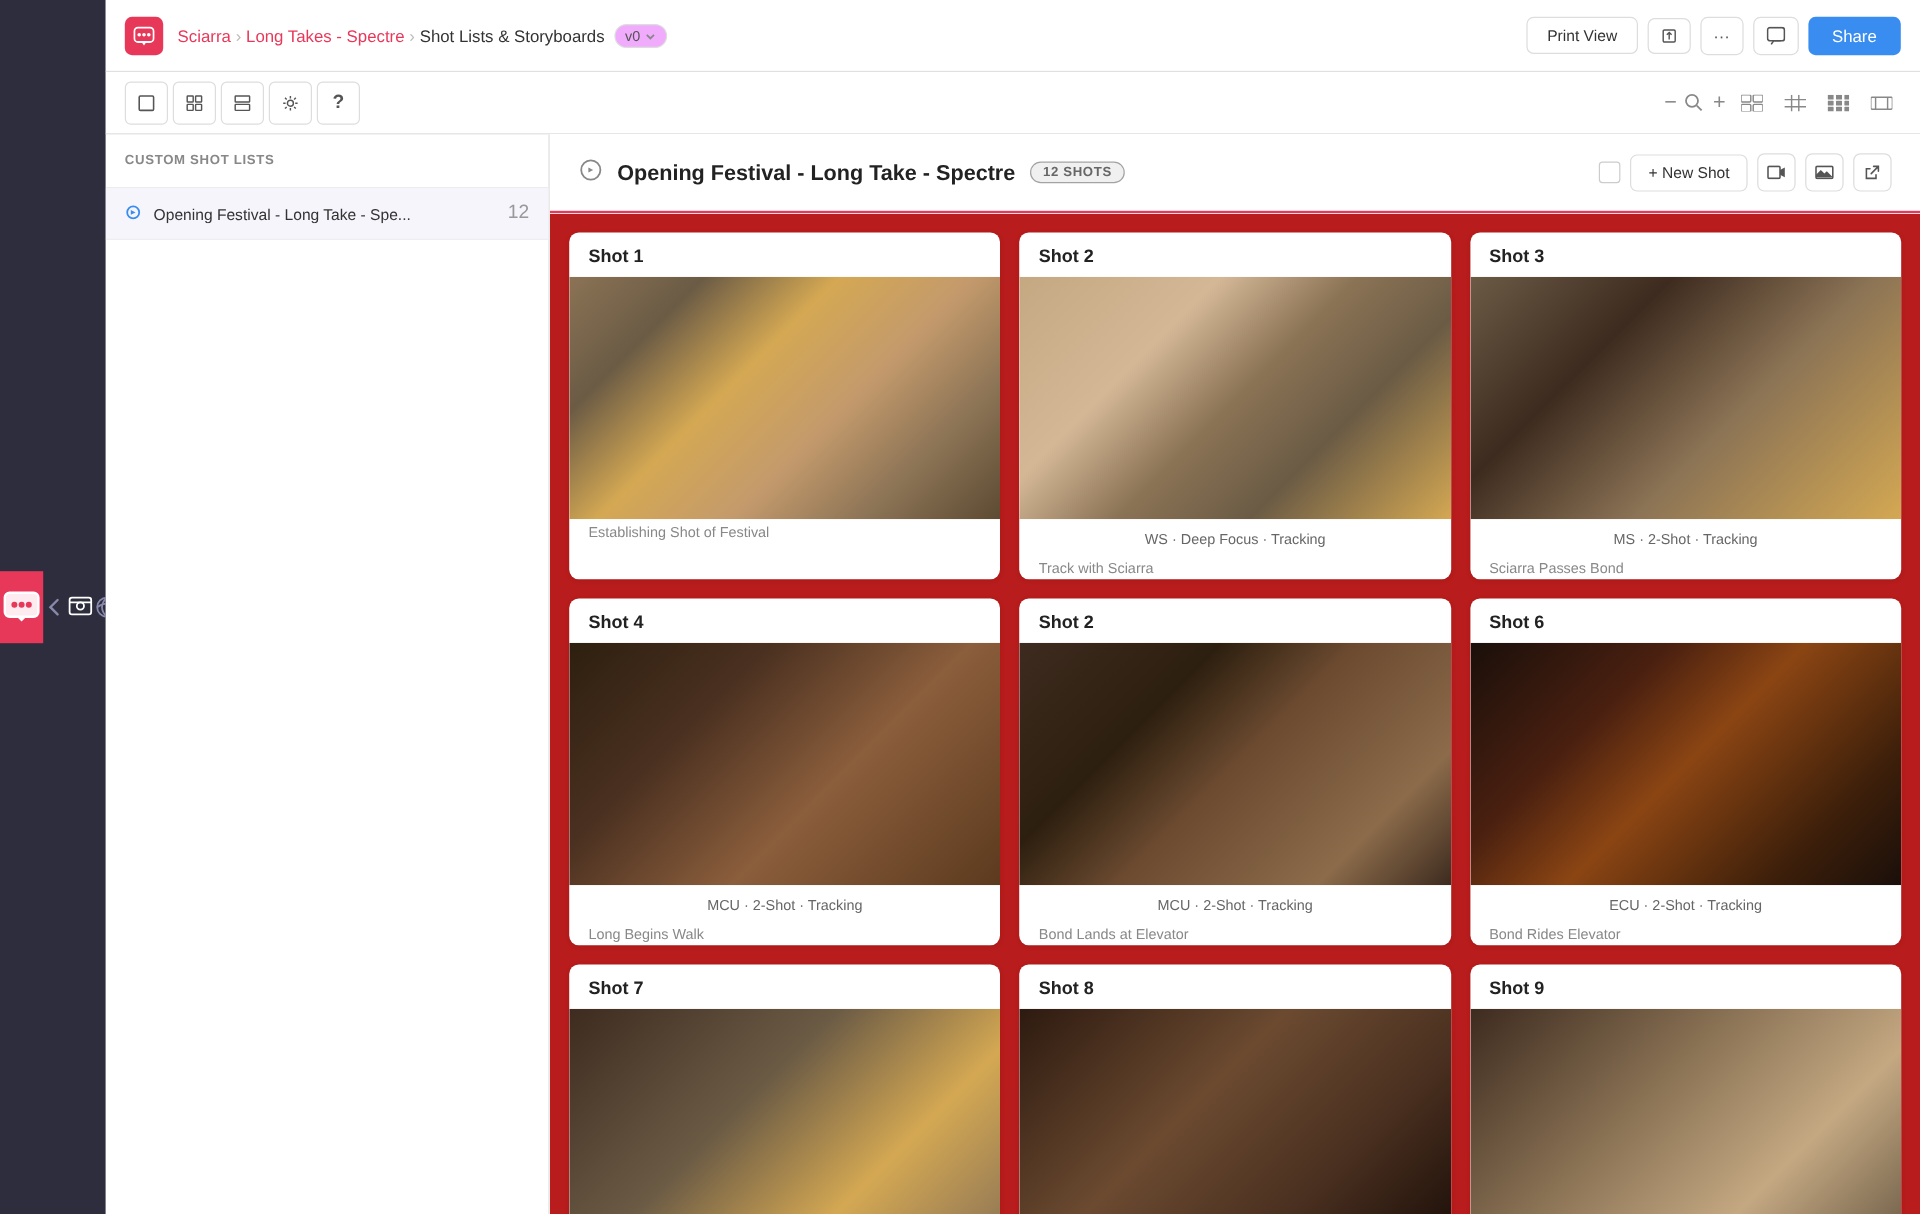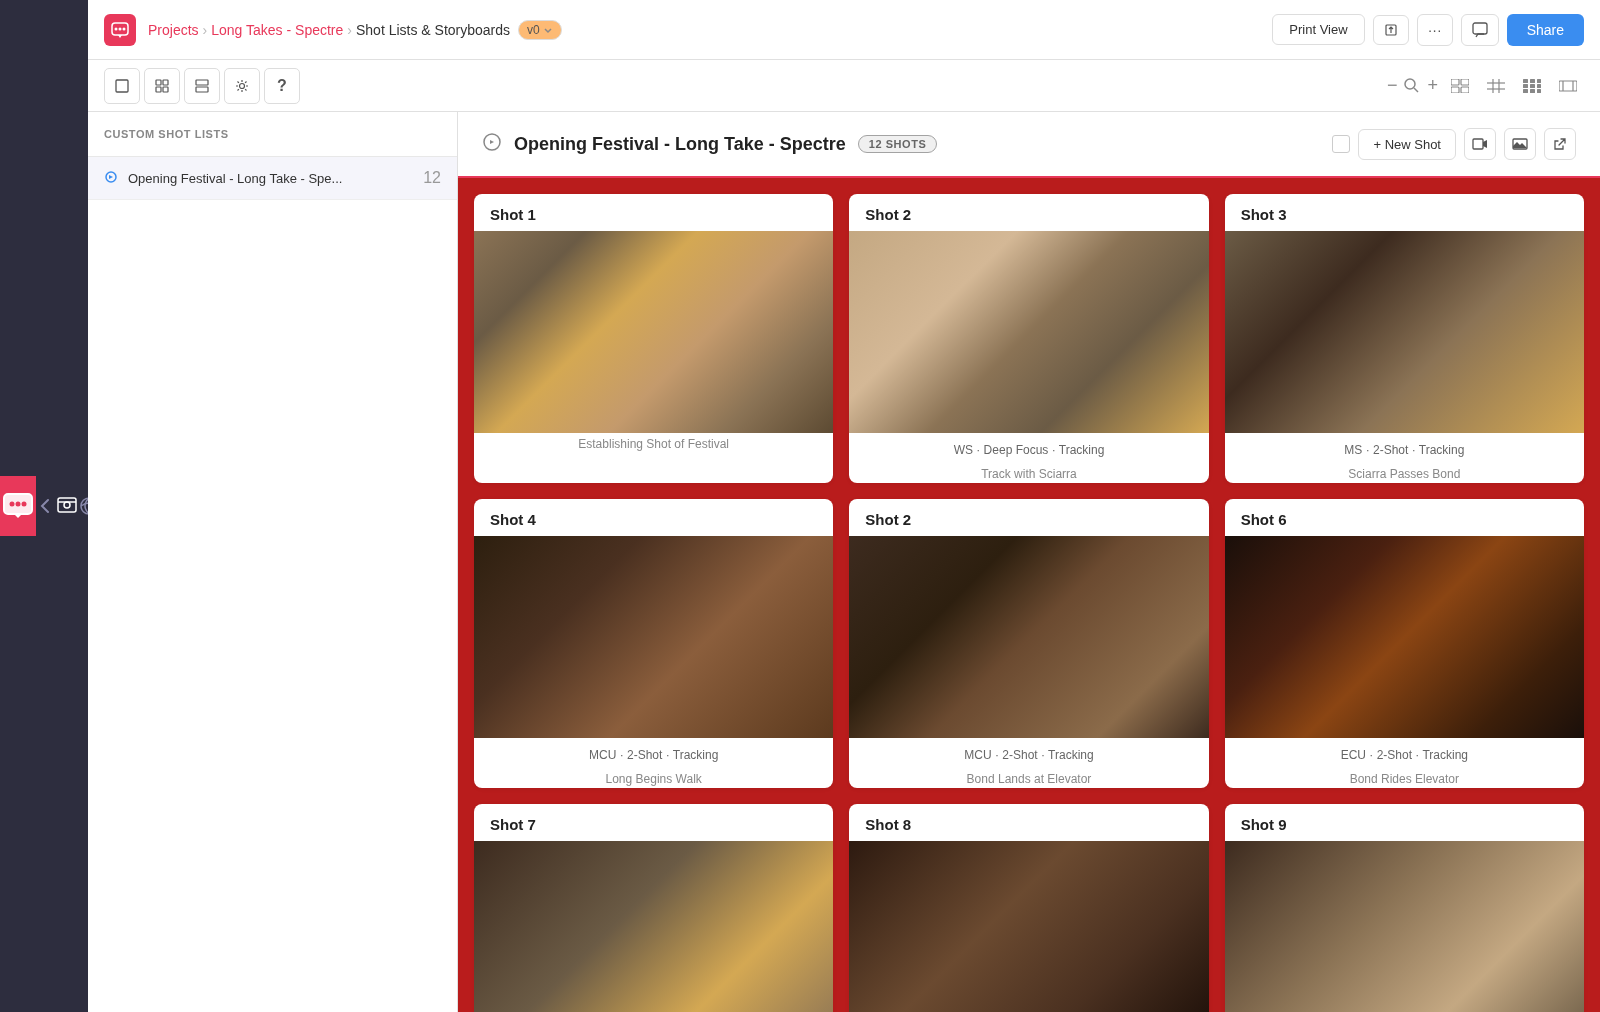--- a/index.html
+++ b/index.html
@@ -91,21 +91,21 @@
       display: flex;
       align-items: center;
       gap: 4px;
       font-size: 14px;
       color: #888;
     }
     .breadcrumb .link { color: #e8385a; cursor: pointer; }
     .breadcrumb .sep { color: #bbb; }
     .breadcrumb .current { color: #333; font-weight: 500; }
     .version-badge {
-      background: #fdba74;
+      background: #f0abfc;
       border: 1px solid #ddd;
       border-radius: 12px;
       padding: 2px 8px;
       font-size: 12px;
       color: #555;
       cursor: pointer;
       display: flex;
       align-items: center;
       gap: 3px;
     }
@@ -357,21 +357,20 @@
     .shot-card-meta {
       padding: 10px 16px 6px;
       font-size: 12px;
       color: #666;
       text-align: center;
     }
     .shot-card-desc {
       padding: 4px 16px 2px;
       font-size: 12px;
       color: #888;
-      text-align: center;
     }
 
     
     .shots-main::-webkit-scrollbar { width: 8px; }
     .shots-main::-webkit-scrollbar-track { background: #f0f0f0; }
     .shots-main::-webkit-scrollbar-thumb { background: #ccc; border-radius: 4px; }
   </style>
 </head>
 <body>
 
@@ -444,21 +443,21 @@
       <svg width="18" height="18" viewBox="0 0 18 18" fill="white">
         <rect x="1" y="2" width="16" height="12" rx="3" fill="none" stroke="white" stroke-width="1.5"></rect>
         <circle cx="5" cy="8" r="1.5" fill="white"></circle>
         <circle cx="9" cy="8" r="1.5" fill="white"></circle>
         <circle cx="13" cy="8" r="1.5" fill="white"></circle>
         <path d="M7 14 L9 17 L11 14" fill="white"></path>
       </svg>
     </div>
 
     <div class="breadcrumb">
-      <span class="link">Projects</span>
+      <span class="link">Sciarra</span>
       <span class="sep">›</span>
       <span class="link">Long Takes - Spectre</span>
       <span class="sep">›</span>
       <span class="current">Shot Lists &amp; Storyboards</span>
     </div>
 
     <div class="version-badge">
       <span>v0</span>
       <svg width="10" height="10" viewBox="0 0 10 10">
           <path d="M2 4l3 3 3-3" stroke="#888" stroke-width="1.5" fill="none"></path>

